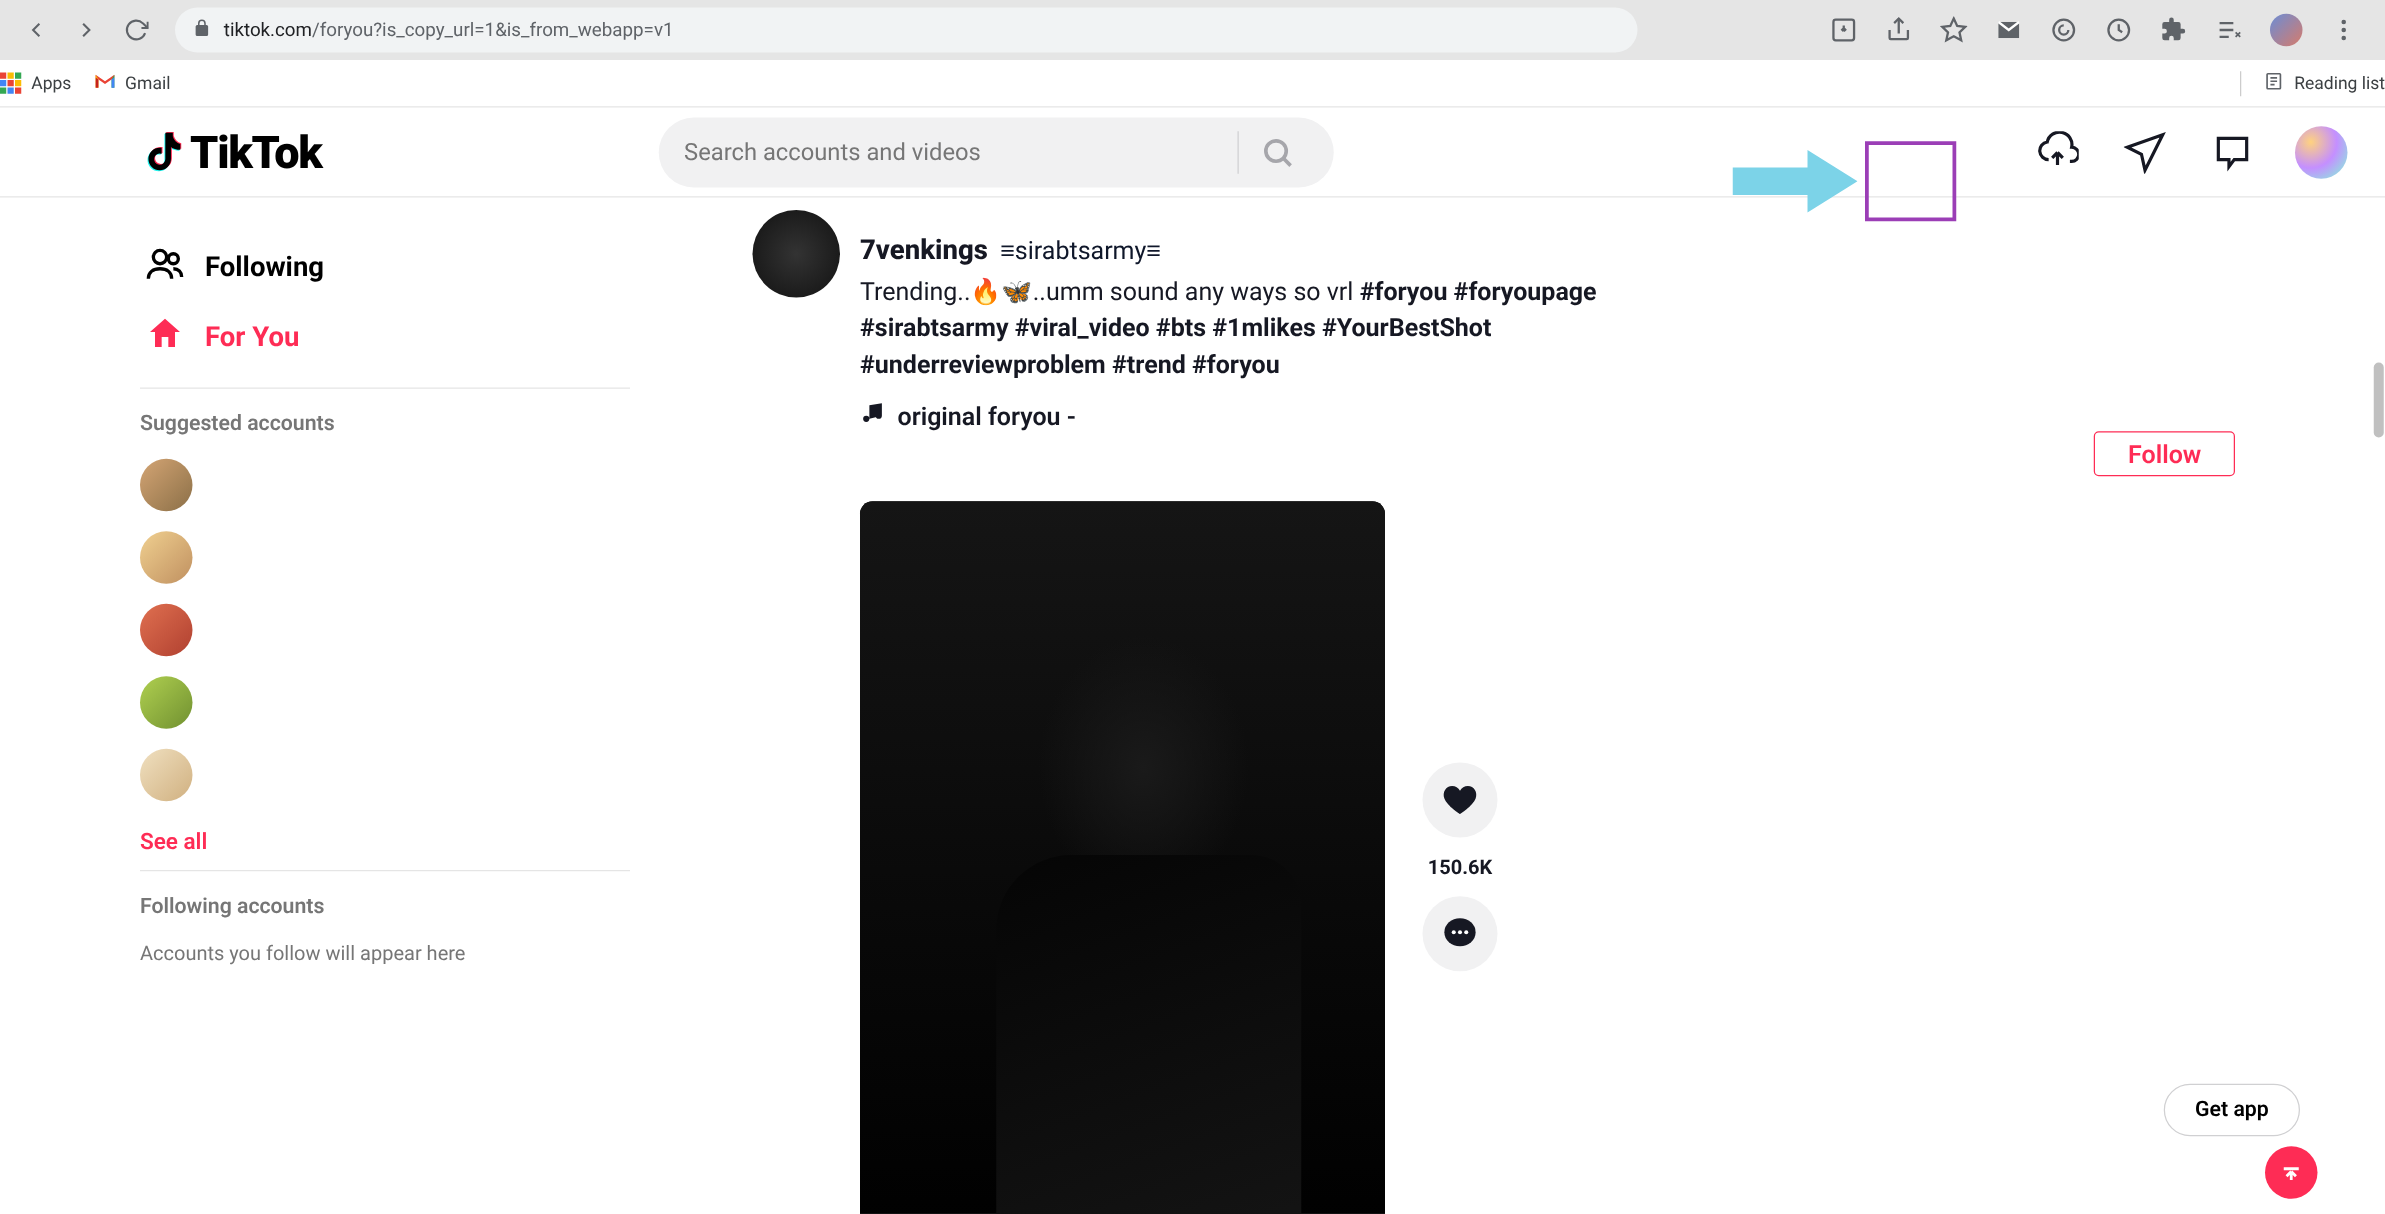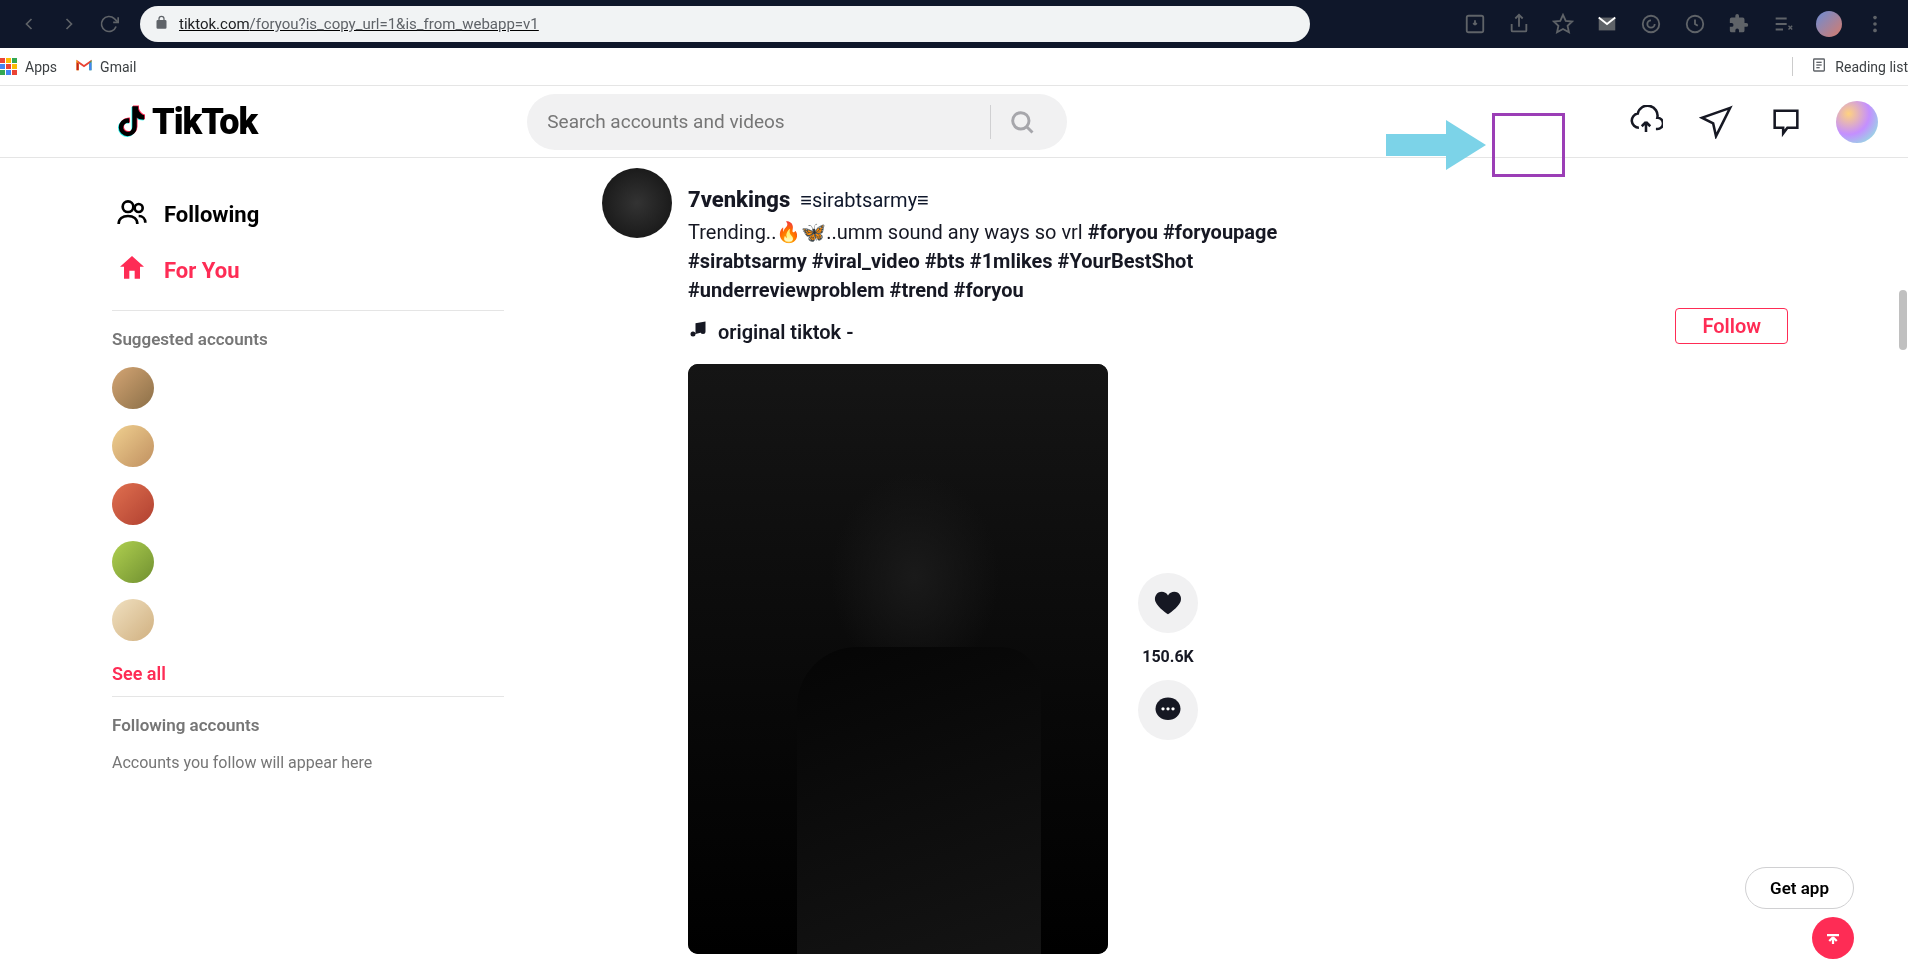--- a/index.html
+++ b/index.html
@@ -1,19 +1,19 @@
 <!DOCTYPE html>
 <html><head>
 <meta charset="utf-8">
 <style>
   * { margin: 0; padding: 0; box-sizing: border-box; font-family: -apple-system, BlinkMacSystemFont, "Segoe UI", Roboto, Arial, sans-serif; }
   body { background: #fff; width: 1908px; height: 971px; overflow: hidden; position: relative; }
 
   
-  .browser-bar { height: 48px; display: flex; align-items: center; padding: 0 12px; gap: 6px; background: #0f172a; text-decoration: underline; }
+  .browser-bar { height: 48px; display: flex; align-items: center; padding: 0 12px; gap: 6px; background: #e5e5e5; }
   .nav-btn { width: 34px; height: 34px; display: flex; align-items: center; justify-content: center; border-radius: 50%; cursor: pointer; color: #5f6368; }
   .nav-btn svg { width: 20px; height: 20px; }
   .url-bar { flex: 0 0 auto; width: 1170px; height: 36px; background: #f1f3f4; border-radius: 18px; display: flex; align-items: center; padding: 0 14px; color: #5f6368; font-size: 15px; gap: 10px; margin-left: 8px; }
   .url-text { color: #202124; }
   .url-text .muted { color: #5f6368; }
   .chrome-icons { display: flex; align-items: center; gap: 22px; margin-left: auto; padding-right: 10px; }
   .chrome-icon { width: 22px; height: 22px; color: #5f6368; display: flex; align-items: center; justify-content: center; }
   .chrome-avatar { width: 26px; height: 26px; border-radius: 50%; background: linear-gradient(135deg,#6b8dd6,#d67b6b); }
 
   
@@ -60,41 +60,41 @@
   .sa4{background:linear-gradient(135deg,#b0d050,#709030)}
   .sa5{background:linear-gradient(135deg,#f0e0c0,#d0b080)}
   .see-all { color: #fe2c55; font-size: 18px; font-weight: 600; margin-top: 22px; cursor: pointer; }
   .following-empty { font-size: 16px; color: #767676; margin-top: 10px; }
 
   
   .feed { flex: 1; padding-top: 10px; padding-right: 120px; }
   .post { display: flex; gap: 16px; }
   .post-avatar { width: 70px; height: 70px; border-radius: 50%; background: radial-gradient(circle at 50% 50%, #333, #111); flex-shrink: 0; cursor: pointer; }
   .post-main { flex: 1; }
-  .post-head { display: flex; align-items: flex-end; }
+  .post-head { display: flex; align-items: flex-start; flex-direction: column; }
   .post-author-line { display: flex; align-items: baseline; gap: 10px; }
   .post-username { font-size: 22px; font-weight: 800; color: #161823; }
   .post-handle { font-size: 20px; color: #0f172a; margin-top: 20px; }
   .follow-btn { margin-left: auto; border: 1px solid #fe2c55; color: #fe2c55; background: #fff; padding: 5px 26px; border-radius: 4px; font-size: 20px; font-weight: 600; cursor: pointer; }
   .post-caption { font-size: 20px; color: #161823; margin-top: 6px; line-height: 1.45; max-width: 690px; }
   .post-caption b { font-weight: 700; }
   .post-sound { display: flex; align-items: center; gap: 10px; font-size: 20px; color: #161823; margin-top: 14px; font-weight: 600; cursor: pointer; }
   .video-row { display: flex; align-items: center; gap: 30px; margin-top: 20px; }
   .video-box { width: 420px; height: 590px; background: #0a0a0a; border-radius: 10px; position: relative; overflow: hidden; cursor: pointer; }
   .video-silhouette { position: absolute; inset: 0; background:
      radial-gradient(ellipse 120px 150px at 54% 36%, #1a1a1a 0%, transparent 70%),
      linear-gradient(180deg, #151515 0%, #0a0a0a 50%, #000 100%); }
   .video-silhouette::after{content:"";position:absolute;left:26%;right:16%;top:48%;bottom:0;background:linear-gradient(160deg,#050505,#141414);border-radius:60px 40px 0 0;}
   .action-col { display: flex; flex-direction: column; align-items: center; gap: 14px; padding-bottom: 6px; }
   .action-btn { width: 60px; height: 60px; border-radius: 50%; background: #f1f1f2; display: flex; align-items: center; justify-content: center; cursor: pointer; color: #161823; }
   .action-btn svg { width: 30px; height: 30px; }
   .action-count { font-size: 16px; font-weight: 700; color: #161823; }
 
   
-  .get-app { position: absolute; right: 54px; bottom: 62px; border: 1px solid #d0d0d2; background: #fff; border-radius: 30px; padding: 10px 24px; font-size: 17px; font-weight: 600; cursor: pointer; }
+  .get-app { position: absolute; right: 68px; bottom: 62px; border: 1px solid #d0d0d2; background: #fff; border-radius: 30px; padding: 10px 24px; font-size: 17px; font-weight: 600; cursor: pointer; }
   .scroll-top { position: absolute; right: 54px; bottom: 12px; width: 42px; height: 42px; border-radius: 50%; background: #fe2c55; display: flex; align-items: center; justify-content: center; cursor: pointer; color: #fff; }
   .mini-scrollbar { position: absolute; right: 1px; top: 290px; width: 8px; height: 60px; background: #c0c0c0; border-radius: 4px; }
 </style>
 </head>
 <body>
 
 <div class="browser-bar">
   <div class="nav-btn">
     <svg viewBox="0 0 24 24" fill="none" stroke="currentColor" stroke-width="2">
         <path d="M15 18l-6-6 6-6"></path>
@@ -306,21 +306,21 @@
               <span class="post-username">7venkings</span>
               <span class="post-handle">≡sirabtsarmy≡</span>
             </div>
             <div class="post-caption">
               <span>Trending..🔥🦋..umm sound any ways so vrl </span><b>#foryou #foryoupage #sirabtsarmy #viral_video #bts #1mlikes #YourBestShot #underreviewproblem #trend #foryou</b>
             </div>
             <div class="post-sound">
               <span><svg width="20" height="20" viewBox="0 0 24 24" fill="currentColor">
                     <path d="M9 18a3 3 0 11-6 0 3 3 0 016 0zM9 18V5l12-2v12a3 3 0 11-6 0 3 3 0 016 0"></path>
                   </svg></span>
-              <span>original tiktok -</span>
+              <span>original foryou -</span>
             </div>
           </div>
           <button class="follow-btn">Follow</button>
         </div>
         <div class="video-row">
           <div class="video-box">
             <div class="video-silhouette"></div>
           </div>
           <div class="action-col">
             <div class="action-btn">

